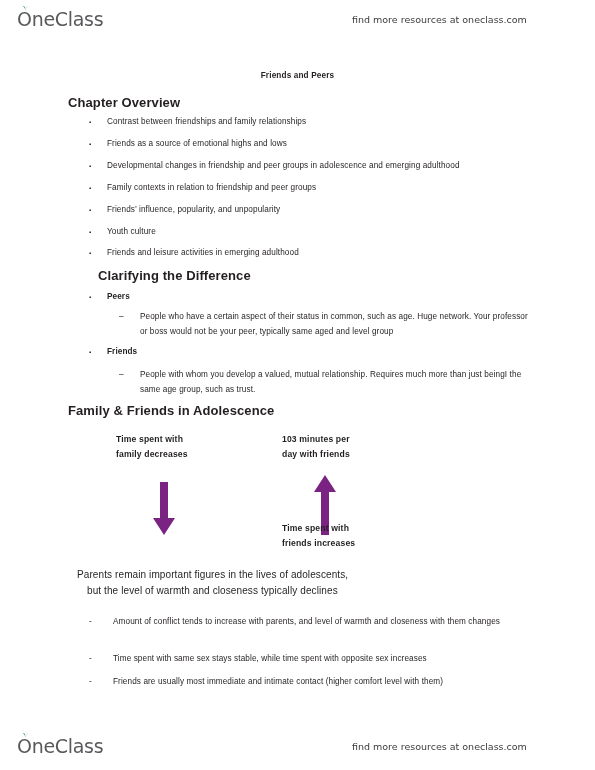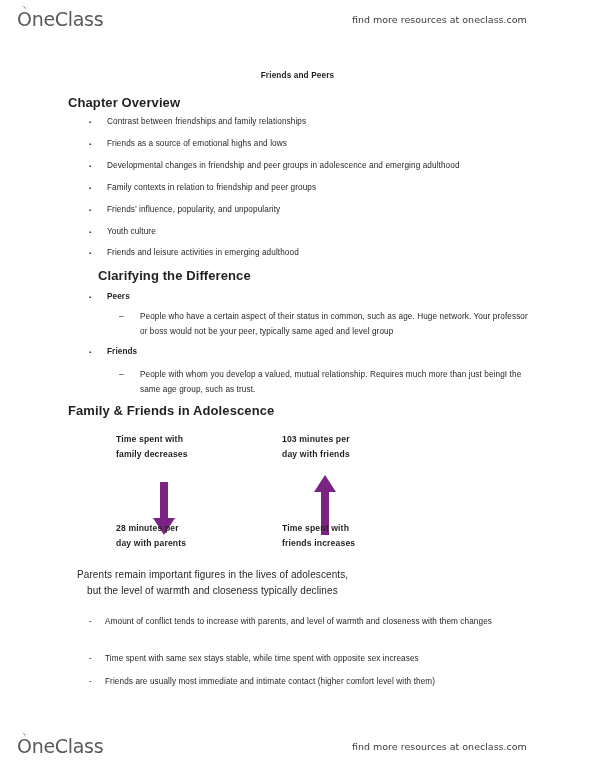--- a/index.html
+++ b/index.html
@@ -123,21 +123,21 @@
   }
   .lvl2 .marker { font-size: 8.2px; }
   .lvl2 .txt { margin-left: 21px; }
 
   
   .dashrow {
     left: 89px;
     width: 452px;
   }
   .dashrow .marker { font-size: 8.2px; }
-  .dashrow .txt { margin-left: 16px; }
+  .dashrow .txt { margin-left: 24px; }
 
   
   .diagram {
     position: absolute;
     left: 0;
     top: 425px;
     width: 492px;
     height: 130px;
     margin-left: 24px;
   }
@@ -243,24 +243,20 @@
 
     <div class="dlabel" style="left:92px; top:7px;">
       <span>Time spent with</span><br>
       <span>family decreases</span>
     </div>
     <div class="arrow-wrap" style="left:126px; top:57px;">
       <svg width="28" height="55" viewBox="0 0 28 55">
         <polygon points="10,0 18,0 18,36 25,36 14,53 3,36 10,36" fill="#7b2382"></polygon>
       </svg>
     </div>
-    <div class="dlabel" style="left:92px; top:96px;">
-      <span>28 minutes per</span><br>
-      <span>day with parents</span>
-    </div>
 
     <div class="dlabel" style="left:258px; top:7px;">
       <span>103 minutes per</span><br>
       <span>day with friends</span>
     </div>
     <div class="arrow-wrap" style="left:288px; top:50px;">
       <svg width="26" height="62" viewBox="0 0 26 62">
         <polygon points="13,0 24,17 17,17 17,60 9,60 9,17 2,17" fill="#7b2382"></polygon>
       </svg>
     </div>

